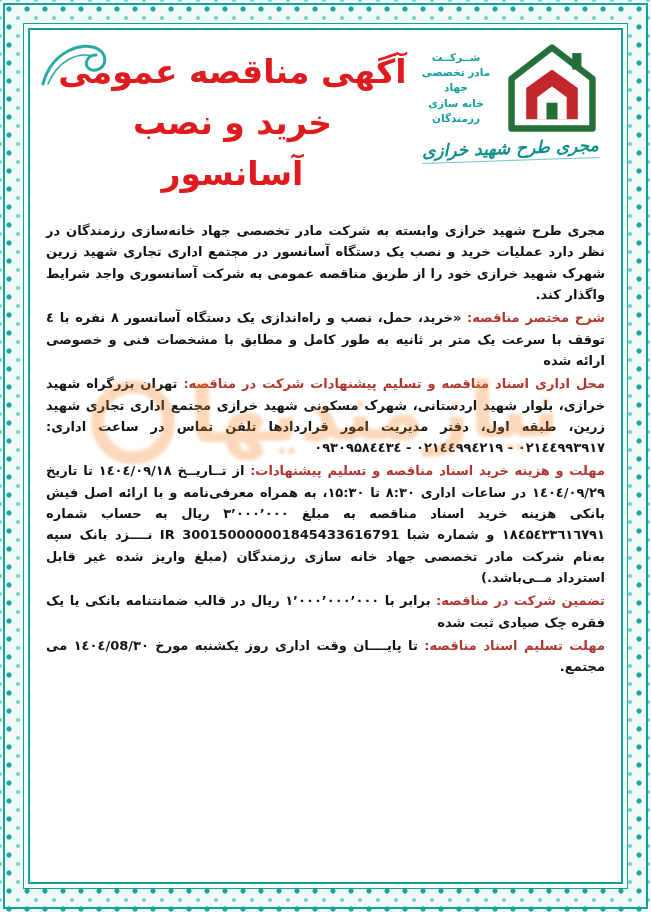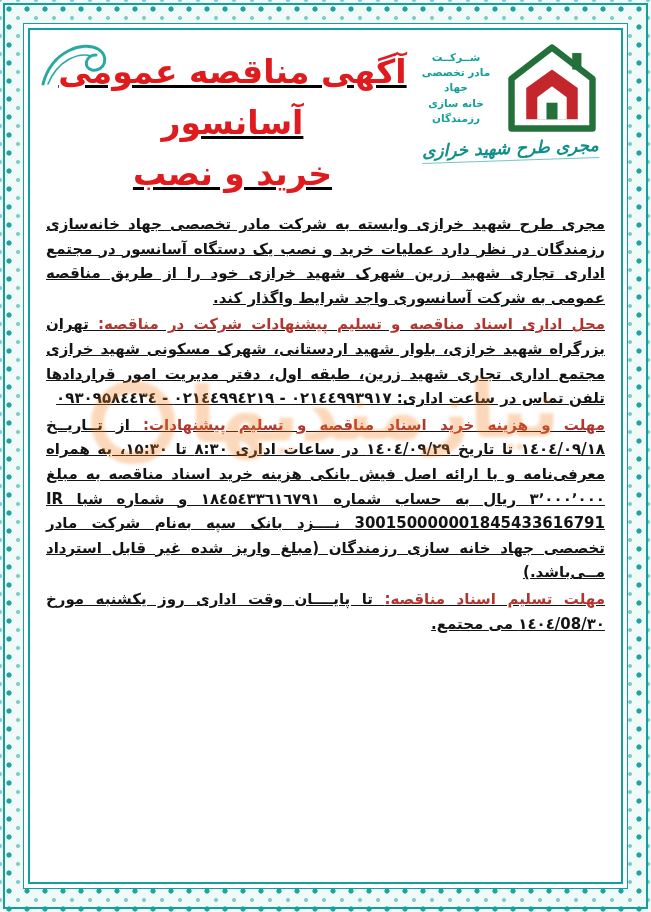--- a/index.html
+++ b/index.html
@@ -34,25 +34,25 @@
   }
   .corner-flourish{position:absolute;top:8px;left:10px;opacity:.9;}
   
   .header{display:flex;align-items:flex-start;min-height:172px;}
   .logo-wrap{width:190px;flex:0 0 190px;display:flex;flex-direction:column;align-items:center;padding-top:2px;}
   .logo-top{display:flex;align-items:center;gap:16px;}
   .org-lines{display:flex;flex-direction:column;align-items:center;color:var(--border-teal);
     font-size:10.5px;font-weight:bold;line-height:1.45;text-align:center;}
   .signature{margin-top:4px;color:#0f8f8a;font-size:17px;font-weight:bold;font-style:italic;
     transform:rotate(-2deg);letter-spacing:.5px;border-bottom:1px solid rgba(20,160,154,.6);padding-bottom:2px;}
-  .title-wrap{flex:1;text-align:center;padding-top:6px;padding-left:4px;text-decoration:underline;}
+  .title-wrap{flex:1;text-align:center;padding-top:6px;padding-left:4px;}
   .title-line{display:block;color:var(--title-red);font-weight:bold;font-size:33px;line-height:1.55;}
   
-  .ad-body{margin-top:0;color:var(--text-black);font-size:15px;line-height:1.64;
-    text-align:justify;font-weight:bold;text-decoration:underline;}
+  .ad-body{margin-top:8px;color:var(--text-black);font-size:13px;line-height:1.64;
+    text-align:justify;font-weight:bold;}
   .ad-body p{margin:0 0 2px;}
   .run.lead{color:var(--lead-crimson);font-weight:bold;}
   .run.plain{font-weight:bold;color:var(--text-black);}
   .run.bold{font-weight:bold;color:var(--text-black);}
   .run.latin{direction:ltr;unicode-bidi:embed;font-weight:bold;color:var(--text-black);}
   
   .watermark{
     position:absolute;top:368px;left:0;right:0;z-index:6;text-align:center;
     color:var(--watermark-orange);opacity:.30;filter:blur(1.6px);
     font-size:78px;font-weight:bold;transform:rotate(-1deg);
@@ -90,29 +90,31 @@
             <span>جهاد</span>
             <span>خانه سازی</span>
             <span>رزمندگان</span>
           </div>
         </div>
         <div class="signature">مجری طرح شهید خرازی</div>
       </div>
 
       <div class="title-wrap">
         <span class="title-line">آگهی مناقصه عمومی</span>
+        <span class="title-line">خرید و نصب</span>
         <span class="title-line">آسانسور</span>
-        <span class="title-line">خرید و نصب</span>
       </div>
     </div>
 
     <main class="ad-body">
         <p><span class="run bold">مجری طرح شهید خرازی وابسته به شرکت مادر تخصصی جهاد خانه‌سازی رزمندگان</span><span class="run plain"> در نظر دارد </span><span class="run bold">عملیات خرید و نصب یک دستگاه آسانسور در مجتمع اداری تجاری شهید زرین شهرک شهید خرازی</span><span class="run plain"> خود را از طریق مناقصه عمومی به شرکت آسانسوری واجد شرایط واگذار کند.</span></p>
+        <p><span class="run lead">شرح مختصر مناقصه:</span><span class="run plain"> «خرید، حمل، نصب و راه‌اندازی یک دستگاه آسانسور ۸ نفره با ٤ توقف با سرعت یک متر بر ثانیه به طور کامل و مطابق با مشخصات فنی و خصوصی ارائه شده</span></p>
         <p><span class="run lead">محل اداری اسناد مناقصه و تسلیم پیشنهادات شرکت در مناقصه:</span><span class="run plain"> تهران بزرگراه شهید خرازی، بلوار شهید اردستانی، شهرک مسکونی شهید خرازی مجتمع اداری تجاری شهید زرین، طبقه اول، دفتر مدیریت امور قراردادها </span><span class="run bold">تلفن تماس در ساعت اداری: </span><span class="run bold">۰۲۱٤٤۹۹۳۹۱۷ - ۰۲۱٤٤۹۹٤۲۱۹ - ۰۹۳۰۹۵۸٤٤۳٤</span></p>
         <p><span class="run lead">مهلت و هزینه خرید اسناد مناقصه و تسلیم پیشنهادات:</span><span class="run plain"> از تــاریــخ </span><span class="run bold">۱٤۰٤/۰۹/۱۸</span><span class="run plain"> تا تاریخ </span><span class="run bold">۱٤۰٤/۰۹/۲۹</span><span class="run plain"> در ساعات اداری ۸:۳۰ تا ۱۵:۳۰، به همراه معرفی‌نامه و با ارائه اصل فیش بانکی هزینه خرید اسناد مناقصه به مبلغ </span><span class="run bold">۳٬۰۰۰٬۰۰۰</span><span class="run plain"> ریال به حساب شماره </span><span class="run bold">۱۸٤۵٤۳۳٦۱٦۷۹۱</span><span class="run plain"> و شماره شبا </span><span class="run latin">IR 300150000001845433616791</span><span class="run plain"> نــــزد بانک سپه به‌نام شرکت مادر تخصصی جهاد خانه سازی رزمندگان (مبلغ واریز شده غیر قابل استرداد مــی‌باشد.)</span></p>
+        <p><span class="run lead">تضمین شرکت در مناقصه:</span><span class="run plain"> برابر با </span><span class="run bold">۱٬۰۰۰٬۰۰۰٬۰۰۰</span><span class="run plain"> ریال در قالب ضمانتنامه بانکی یا یک فقره چک صیادی ثبت شده</span></p>
         <p><span class="run lead">مهلت تسلیم اسناد مناقصه:</span><span class="run plain"> تا پایــــان وقت اداری روز یکشنبه مورخ </span><span class="run bold">۱٤۰٤/08/۳۰</span><span class="run plain"> می مجتمع.</span></p>
       </main>
   </div>
 
   <div class="watermark">
     <span>نیازمندیها</span><span class="ring"></span>
   </div>
 </div>
 
 </body></html>

